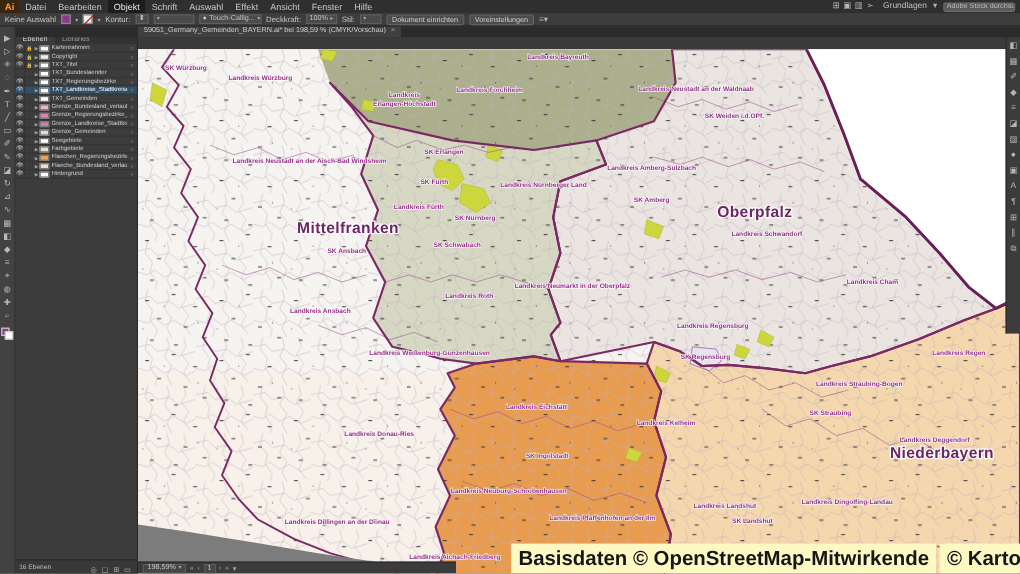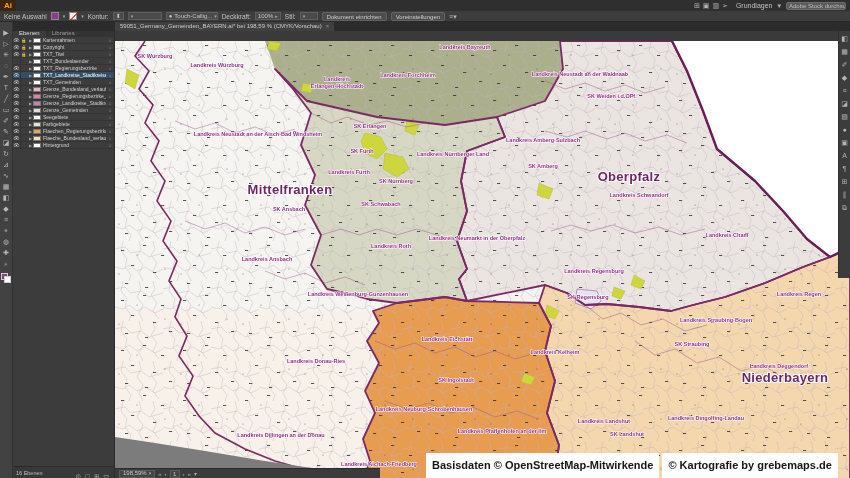--- a/index.html
+++ b/index.html
@@ -69,29 +69,40 @@
   .dock-icon { color:#b5b5b5; font-size:7px; line-height:9px; }
 
   
   #statusbar { position:absolute; left:115px; top:468px; width:265px; height:10px; background:#3b3b3b; border-top:1px solid #2b2b2b; display:flex; align-items:center; gap:3px; padding:0 4px; z-index:25; }
   #zoom-box { height:8px; background:#454545; border:1px solid #5a5a5a; color:#c8c8c8; font-size:6px; line-height:7px; padding:0 3px; display:flex; align-items:center; gap:2px; }
   .nav-btn { color:#a8a8a8; font-size:6px; }
   #artboard-num { height:8px; min-width:10px; background:#454545; border:1px solid #5a5a5a; color:#c8c8c8; font-size:6px; line-height:7px; text-align:center; padding:0 2px; }
 
   
   #attribution { position:absolute; left:426px; top:453px; height:25px; display:flex; gap:3px; z-index:40; }
-  .attr-box { background:#ffffff; color:#161616; font-size:11px; font-weight:bold; line-height:25px; padding:0 6px; white-space:nowrap; }
+  .attr-box { background:#fef9c3; color:#161616; font-size:17px; font-weight:bold; line-height:25px; padding:0 6px; white-space:nowrap; }
 </style>
 </head>
 <body>
 
 <div id="app">
 
   <div id="menubar">
     <div id="ai-logo">Ai</div>
+    <div id="menus" style="display: flex;">
+        <span class="menu-item">Datei</span>
+        <span class="menu-item">Bearbeiten</span>
+        <span class="menu-item active">Objekt</span>
+        <span class="menu-item">Schrift</span>
+        <span class="menu-item">Auswahl</span>
+        <span class="menu-item">Effekt</span>
+        <span class="menu-item">Ansicht</span>
+        <span class="menu-item">Fenster</span>
+        <span class="menu-item">Hilfe</span>
+      </div>
     <div id="menubar-right">
       <span class="mb-icon" id="mb-icons"><span class="mb-icon" style="margin-right: 3px;">⊞</span><span class="mb-icon" style="margin-right: 3px;">▣</span><span class="mb-icon" style="margin-right: 3px;">▥</span><span class="mb-icon" style="margin-right: 3px;">➢</span></span>
       <span id="workspace-switch">Grundlagen</span>
       <span class="mb-icon">▾</span>
       <span id="stock-search">Adobe Stock durchsuchen</span>
     </div>
   </div>
 
   <div id="optionsbar">
     <span class="olabel">Keine Auswahl</span>

